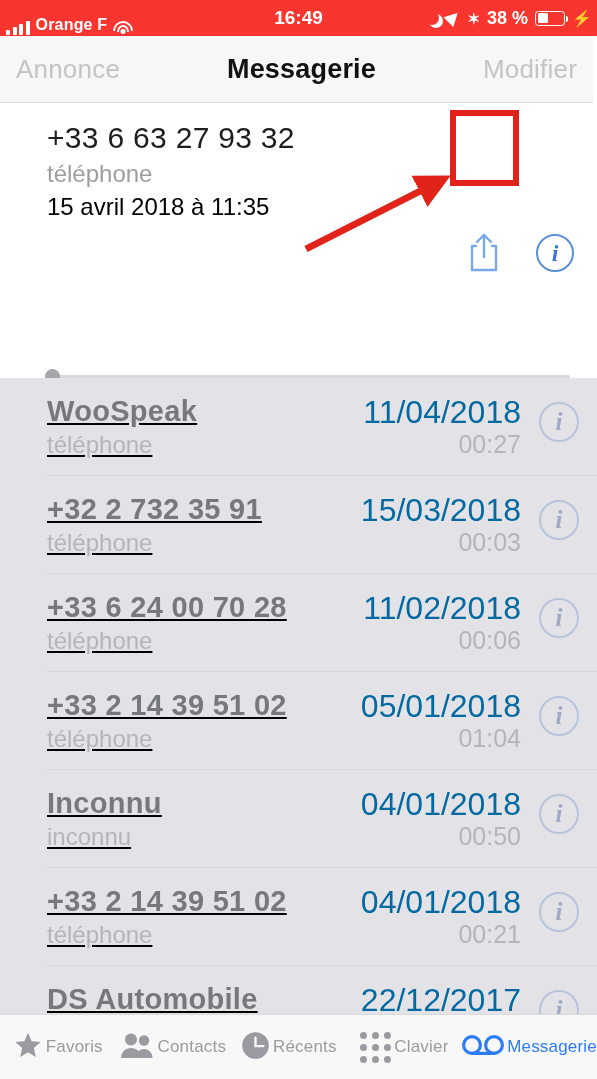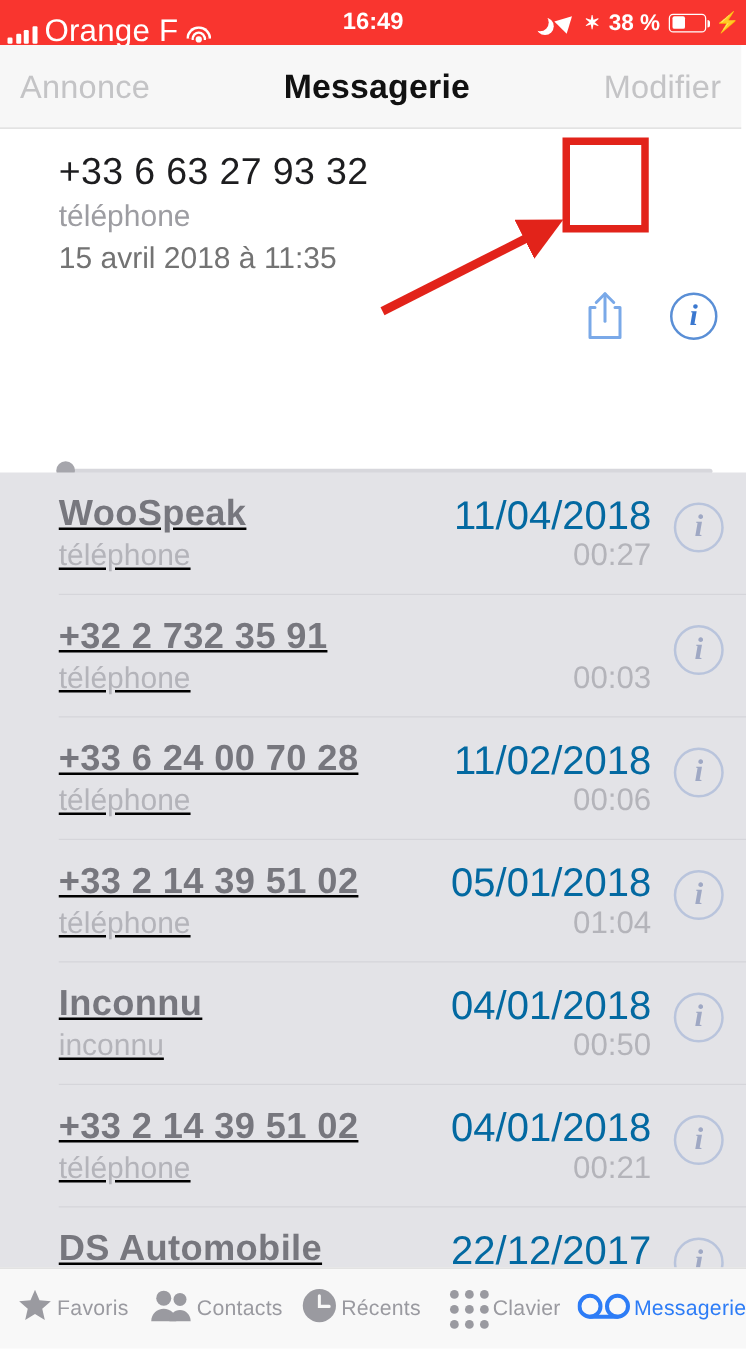--- a/index.html
+++ b/index.html
@@ -18,21 +18,21 @@
     display:flex; align-items:center; color:#fff;
     font-size:19px; font-weight:bold;
   }
   .sb-left{ position:absolute; left:6px; display:flex; align-items:flex-end; gap:6px; }
   .sig{ display:flex; align-items:flex-end; gap:2.5px; height:14px; }
   .sig i{ display:block; width:4px; background:#fff; border-radius:1px; }
   .sig i:nth-child(1){ height:5px; }
   .sig i:nth-child(2){ height:8px; }
   .sig i:nth-child(3){ height:11px; }
   .sig i:nth-child(4){ height:14px; }
-  .carrier{ font-size:25px; font-weight:normal; letter-spacing:.2px; line-height:20px;margin-top:13px; }
+  .carrier{ font-size:16px; font-weight:bold; letter-spacing:.2px; line-height:20px;margin-top:13px; }
   .wifi{ position:relative; width:20px; height:15px; }
   .wifi span{ position:absolute; left:50%; transform:translateX(-50%);
     border:2.2px solid #fff; border-bottom:none; border-radius:50% 50% 0 0 / 100% 100% 0 0; }
   .wifi span:nth-child(1){ top:1px; width:20px; height:10px; }
   .wifi span:nth-child(2){ top:5px; width:12px; height:7px; }
   .wifi span:nth-child(3){ top:9.5px; width:5px; height:5px; background:#fff; border:none; border-radius:50%; }
   .sb-time{ position:absolute; left:50%; transform:translateX(-50%); font-size:19px; font-weight:bold; }
   .sb-right{ position:absolute; right:5px; display:flex; align-items:center; gap:7px; }
   .ic-moon{ width:14px; height:14px; position:relative; }
   .ic-moon:before{ content:""; position:absolute; inset:0; border-radius:50%;
@@ -62,21 +62,21 @@
   .nav-title{ font-size:27px; font-weight:bold; color:#111; letter-spacing:.2px; }
 
   
   .vm-expanded{
     position:absolute; top:104px; left:0; width:597px; height:274px;
     background:#ffffff;
   }
   .vm-head{ position:absolute; top:16px; left:47px; }
   .vm-number{ font-size:30px; font-weight:normal; color:#1d1d1f; letter-spacing:.3px; line-height:36px; }
   .vm-sub{ font-size:24px; color:#9d9da2; line-height:32px; margin-top:2px; }
-  .vm-date{ font-size:24px; color:#737373; line-height:32px; margin-top:1px; }
+  .vm-date{ font-size:24px; color:#000000; line-height:32px; margin-top:1px; }
 
   .share-btn{
     position:absolute; top:124px; left:462px; width:44px; height:48px;
     display:flex; align-items:center; justify-content:center;
   }
   .share-btn svg{ display:block; }
 
   .info-btn-top{
     position:absolute; top:130px; left:536px;
     width:38px; height:38px; border-radius:50%;
@@ -249,20 +249,21 @@
       <div class="row">
         <div class="row-title">WooSpeak</div>
         <div class="row-sub">téléphone</div>
         <div class="row-date">11/04/2018</div>
         <div class="row-dur">00:27</div>
         <div class="info-btn">i</div>
       </div>
       <div class="row">
         <div class="row-title">+32 2 732 35 91</div>
         <div class="row-sub">téléphone</div>
+        <div class="row-date">15/03/2018</div>
         <div class="row-dur">00:03</div>
         <div class="info-btn">i</div>
       </div>
       <div class="row">
         <div class="row-title">+33 6 24 00 70 28</div>
         <div class="row-sub">téléphone</div>
         <div class="row-date">11/02/2018</div>
         <div class="row-dur">00:06</div>
         <div class="info-btn">i</div>
       </div>

